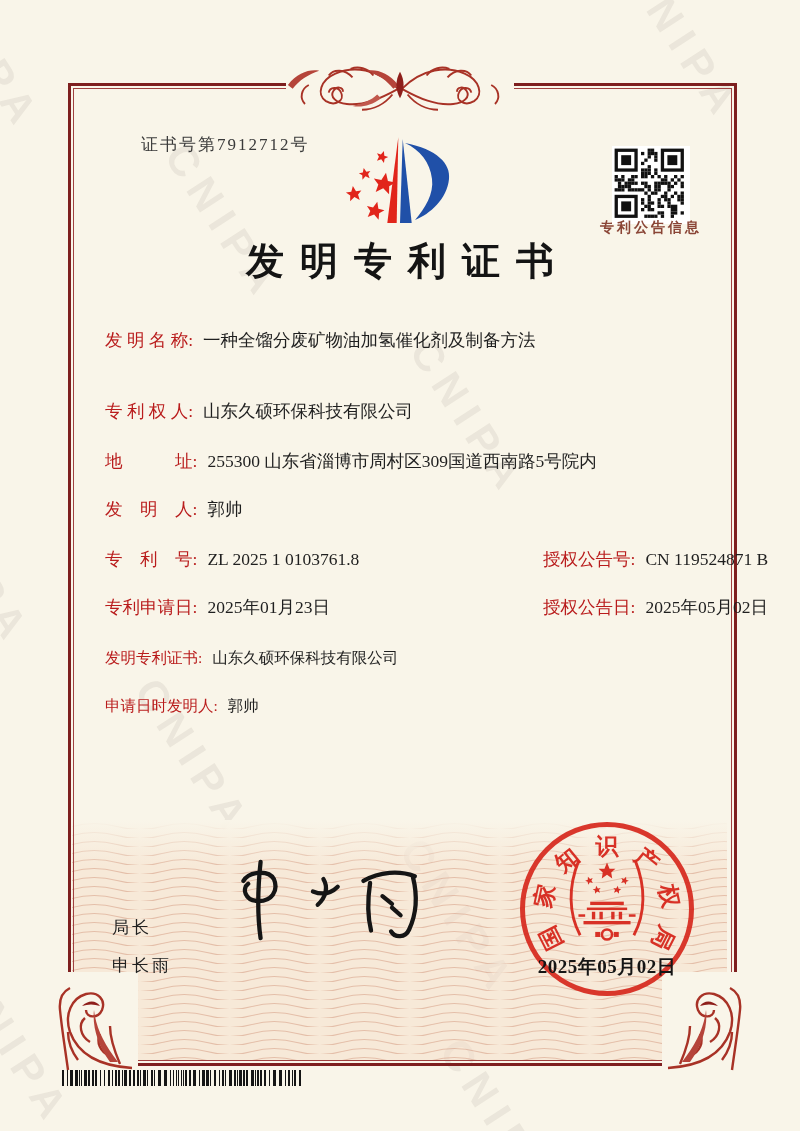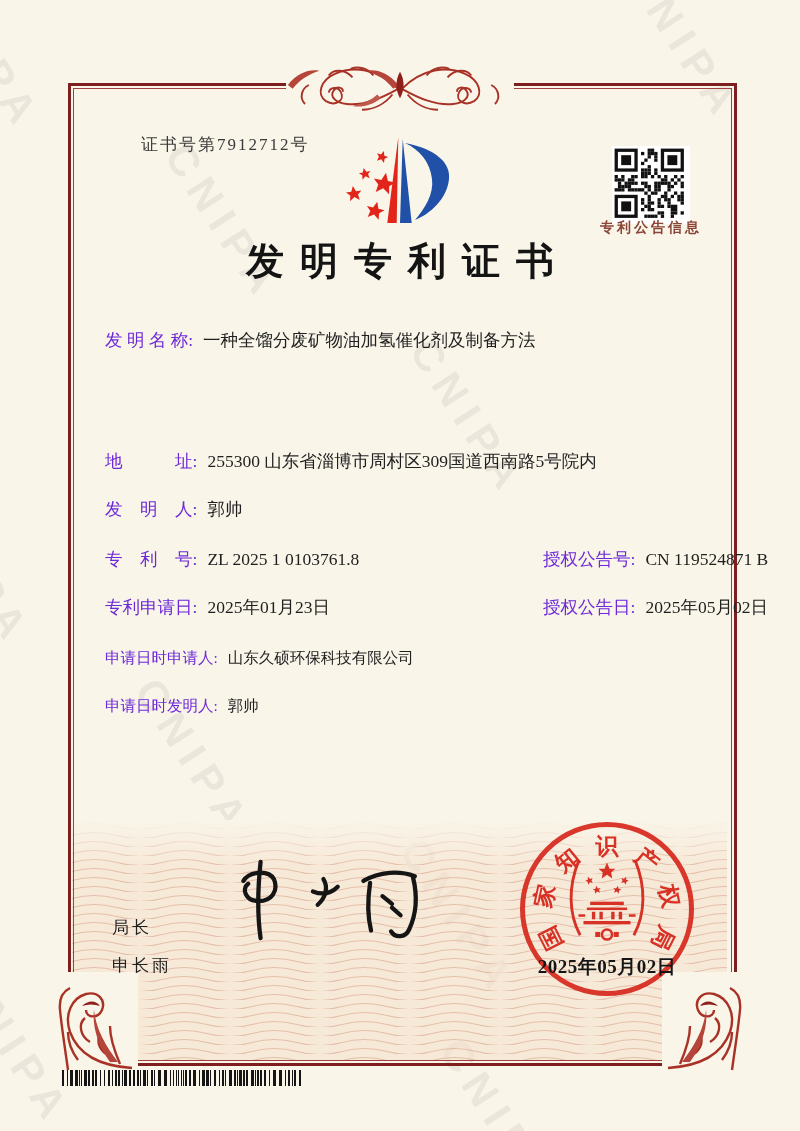--- a/index.html
+++ b/index.html
@@ -39,21 +39,21 @@
   .qr-label{
     position:absolute; left:578px; top:219px; width:146px; text-align:center;
     font-size:14px; letter-spacing:3px; color:#8a4536; font-weight:bold;
   }
   .title{
     position:absolute; left:0; top:236px; width:800px; text-align:center;
     font-size:38px; font-weight:bold; letter-spacing:16px; text-indent:16px; color:#141414;
   }
   
   .row{ position:absolute; left:105px; font-size:17.5px; white-space:nowrap; }
-  .row .lbl{ color:#6d28d9; }
+  .row .lbl{ color:#b91c1c; }
   .row .val{ margin-left:10px; color:#1f1f1f; }
   .col2{ position:absolute; left:438px; top:0; }
   .row.small{ font-size:15.5px; }
   
   .legal{
     position:absolute; left:82px; top:760px; width:642px;
     font-size:16px; line-height:39px; text-align:justify; text-indent:2em; color:#2d2d2d;
   }
   
   .sig-title, .sig-name{
@@ -322,40 +322,43 @@
         <rect x="9.2" y="55.4" width="9.899999999999999" height="9.899999999999999" fill="#111"></rect>
       </svg>
   </div>
   <div class="qr-label">专利公告信息</div>
 
   <div class="title">发明专利证书</div>
 
   <div class="row" style="top:328px">
     <span class="lbl">发 明 名 称:</span><span class="val">一种全馏分废矿物油加氢催化剂及制备方法</span>
   </div>
+  <div class="row" style="top:399px">
+    <span class="lbl">专 利 权 人:</span><span class="val">山东久硕环保科技有限公司</span>
+  </div>
   <div class="row" style="top:449px">
     <span class="lbl">地　　　址:</span><span class="val">255300 山东省淄博市周村区309国道西南路5号院内</span>
   </div>
   <div class="row" style="top:497px">
     <span class="lbl">发　明　人:</span><span class="val">郭帅</span>
   </div>
   <div class="row" style="top:547px">
     <span class="lbl">专　利　号:</span><span class="val">ZL 2025 1 0103761.8</span>
     <span class="col2">
       <span class="lbl">授权公告号:</span><span class="val">CN 119524871 B</span>
     </span>
   </div>
   <div class="row" style="top:595px">
     <span class="lbl">专利申请日:</span><span class="val">2025年01月23日</span>
     <span class="col2">
       <span class="lbl">授权公告日:</span><span class="val">2025年05月02日</span>
     </span>
   </div>
   <div class="row small" style="top:648px">
-    <span class="lbl">申请日时申请人:</span><span class="val">山东久硕环保科技有限公司</span>
+    <span class="lbl">发明专利证书:</span><span class="val">山东久硕环保科技有限公司</span>
   </div>
   <div class="row small" style="top:696px">
     <span class="lbl">申请日时发明人:</span><span class="val">郭帅</span>
   </div>
 
 
   <div class="sig-title">局长</div>
   <div class="sig-name">申长雨</div>
   <div class="autograph">
     <svg width="200" height="96" viewBox="0 0 210 100">

